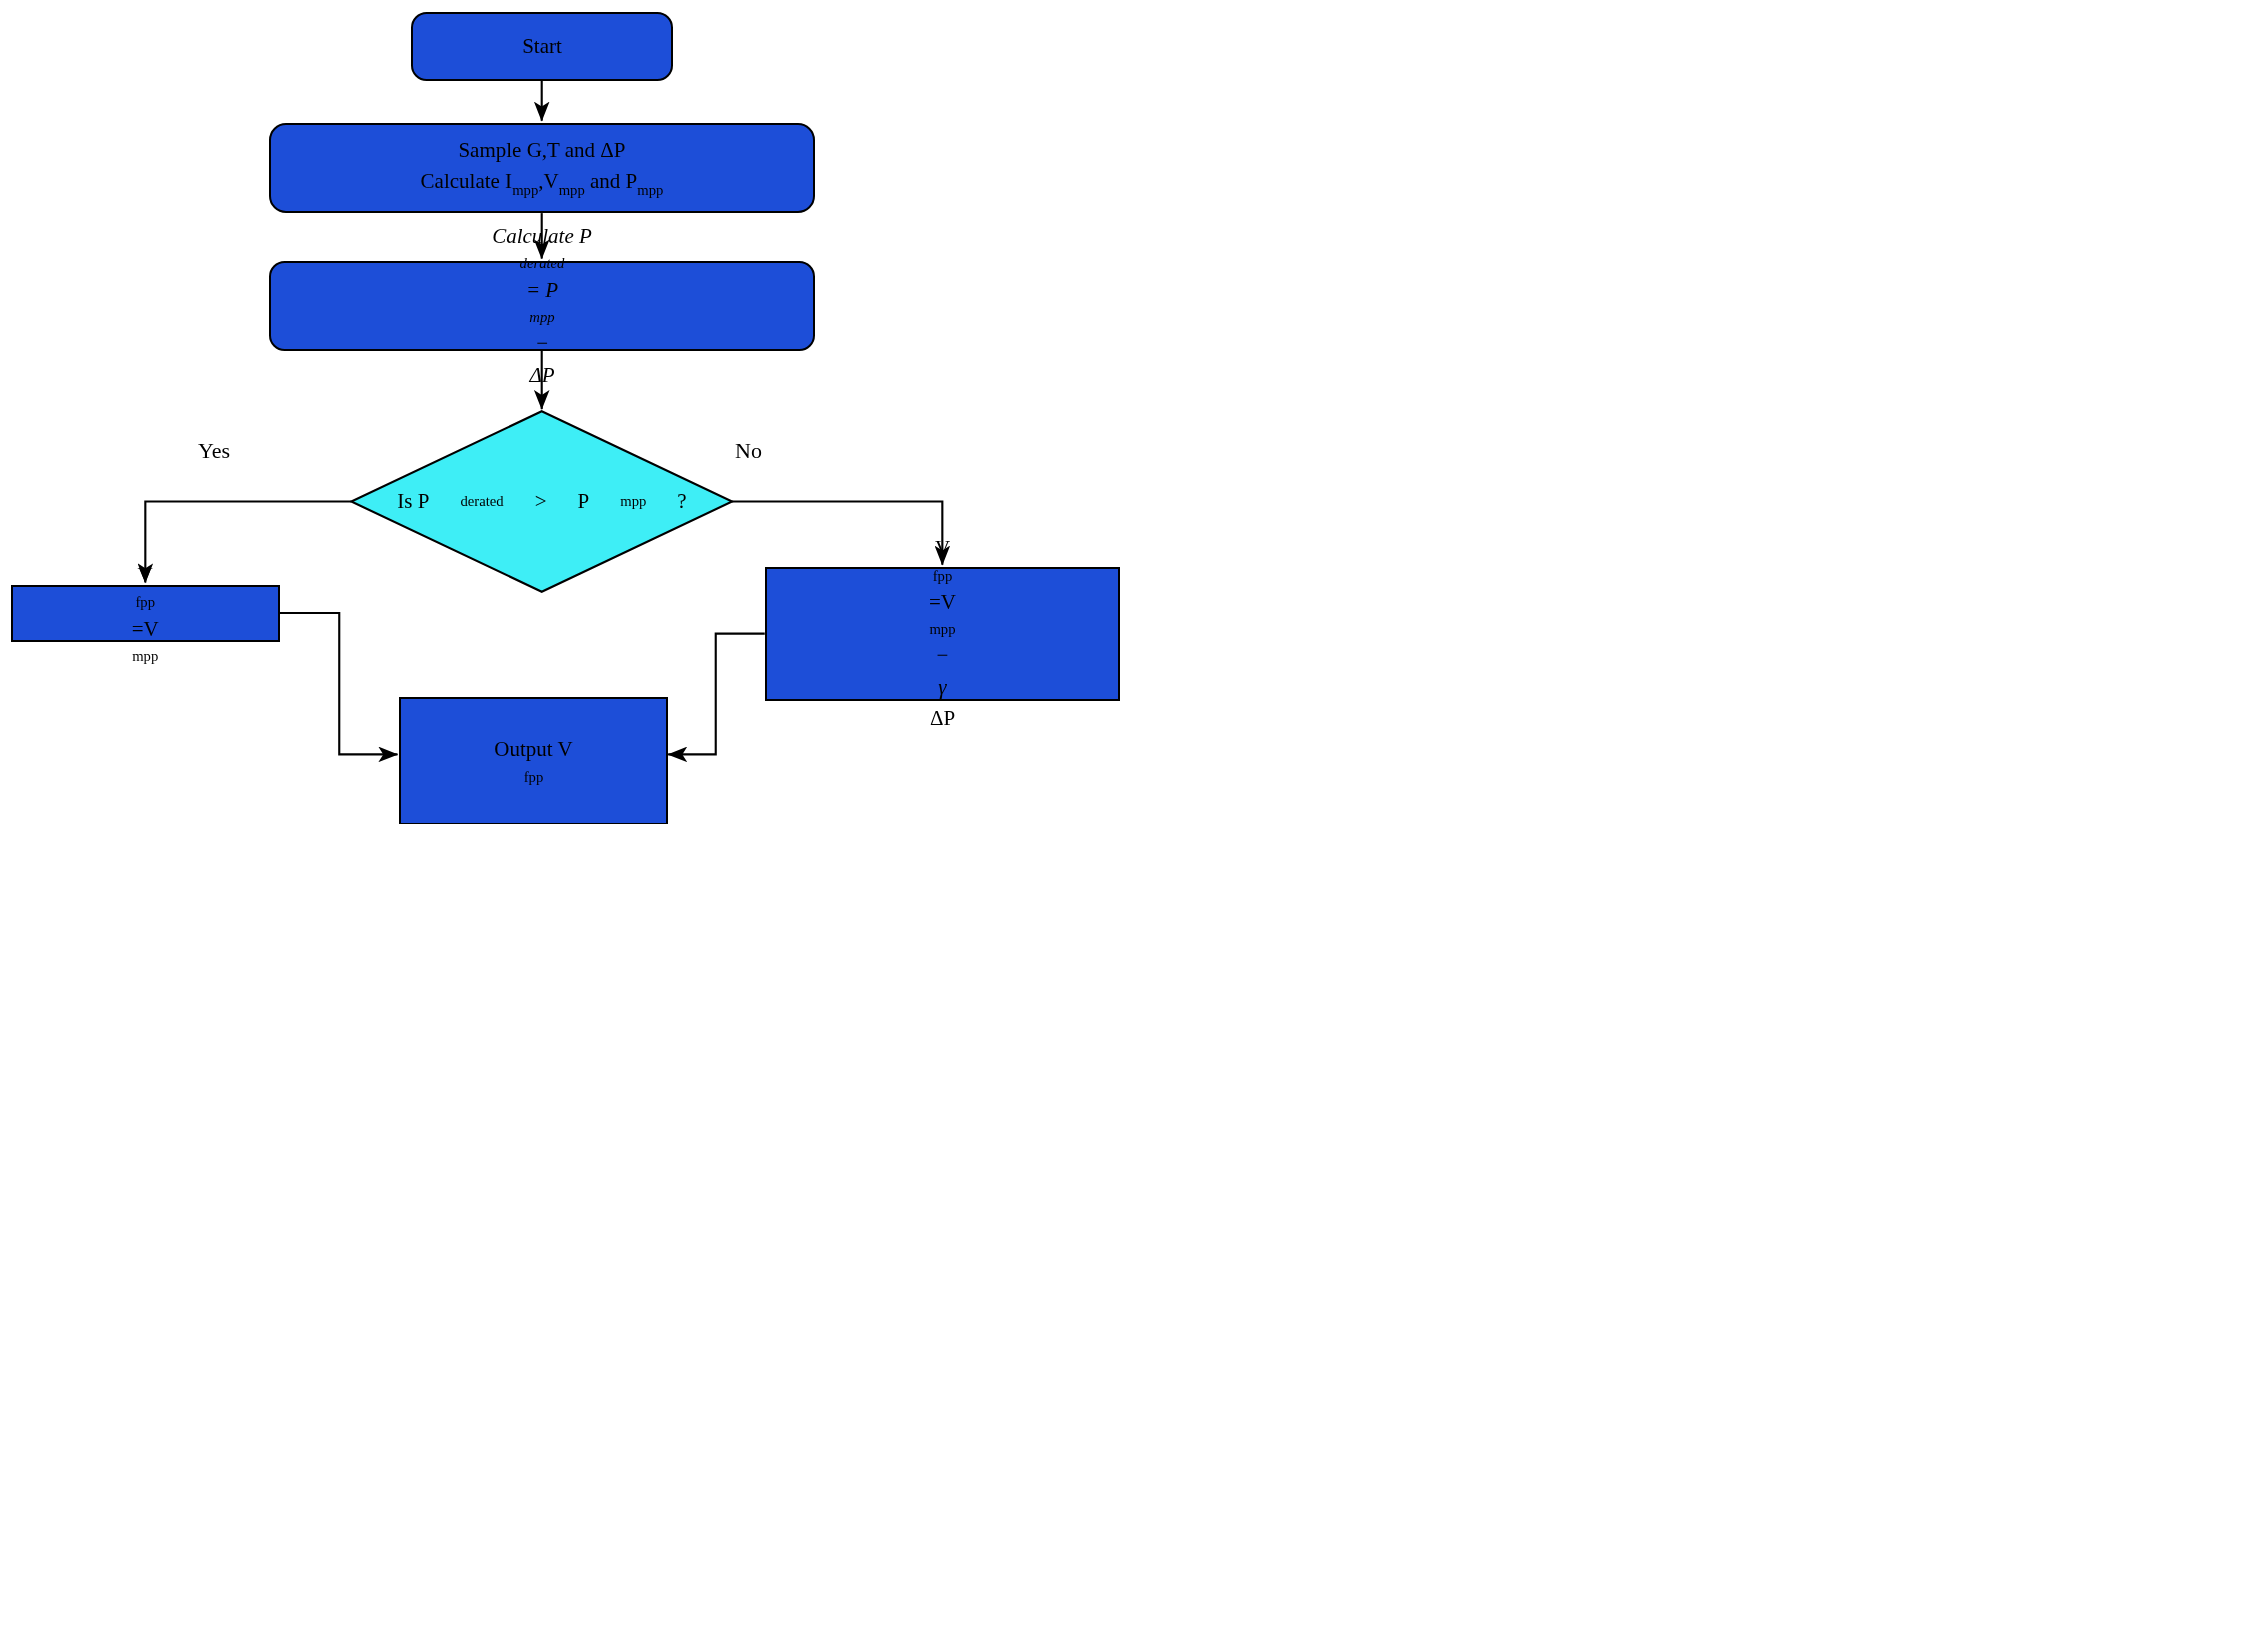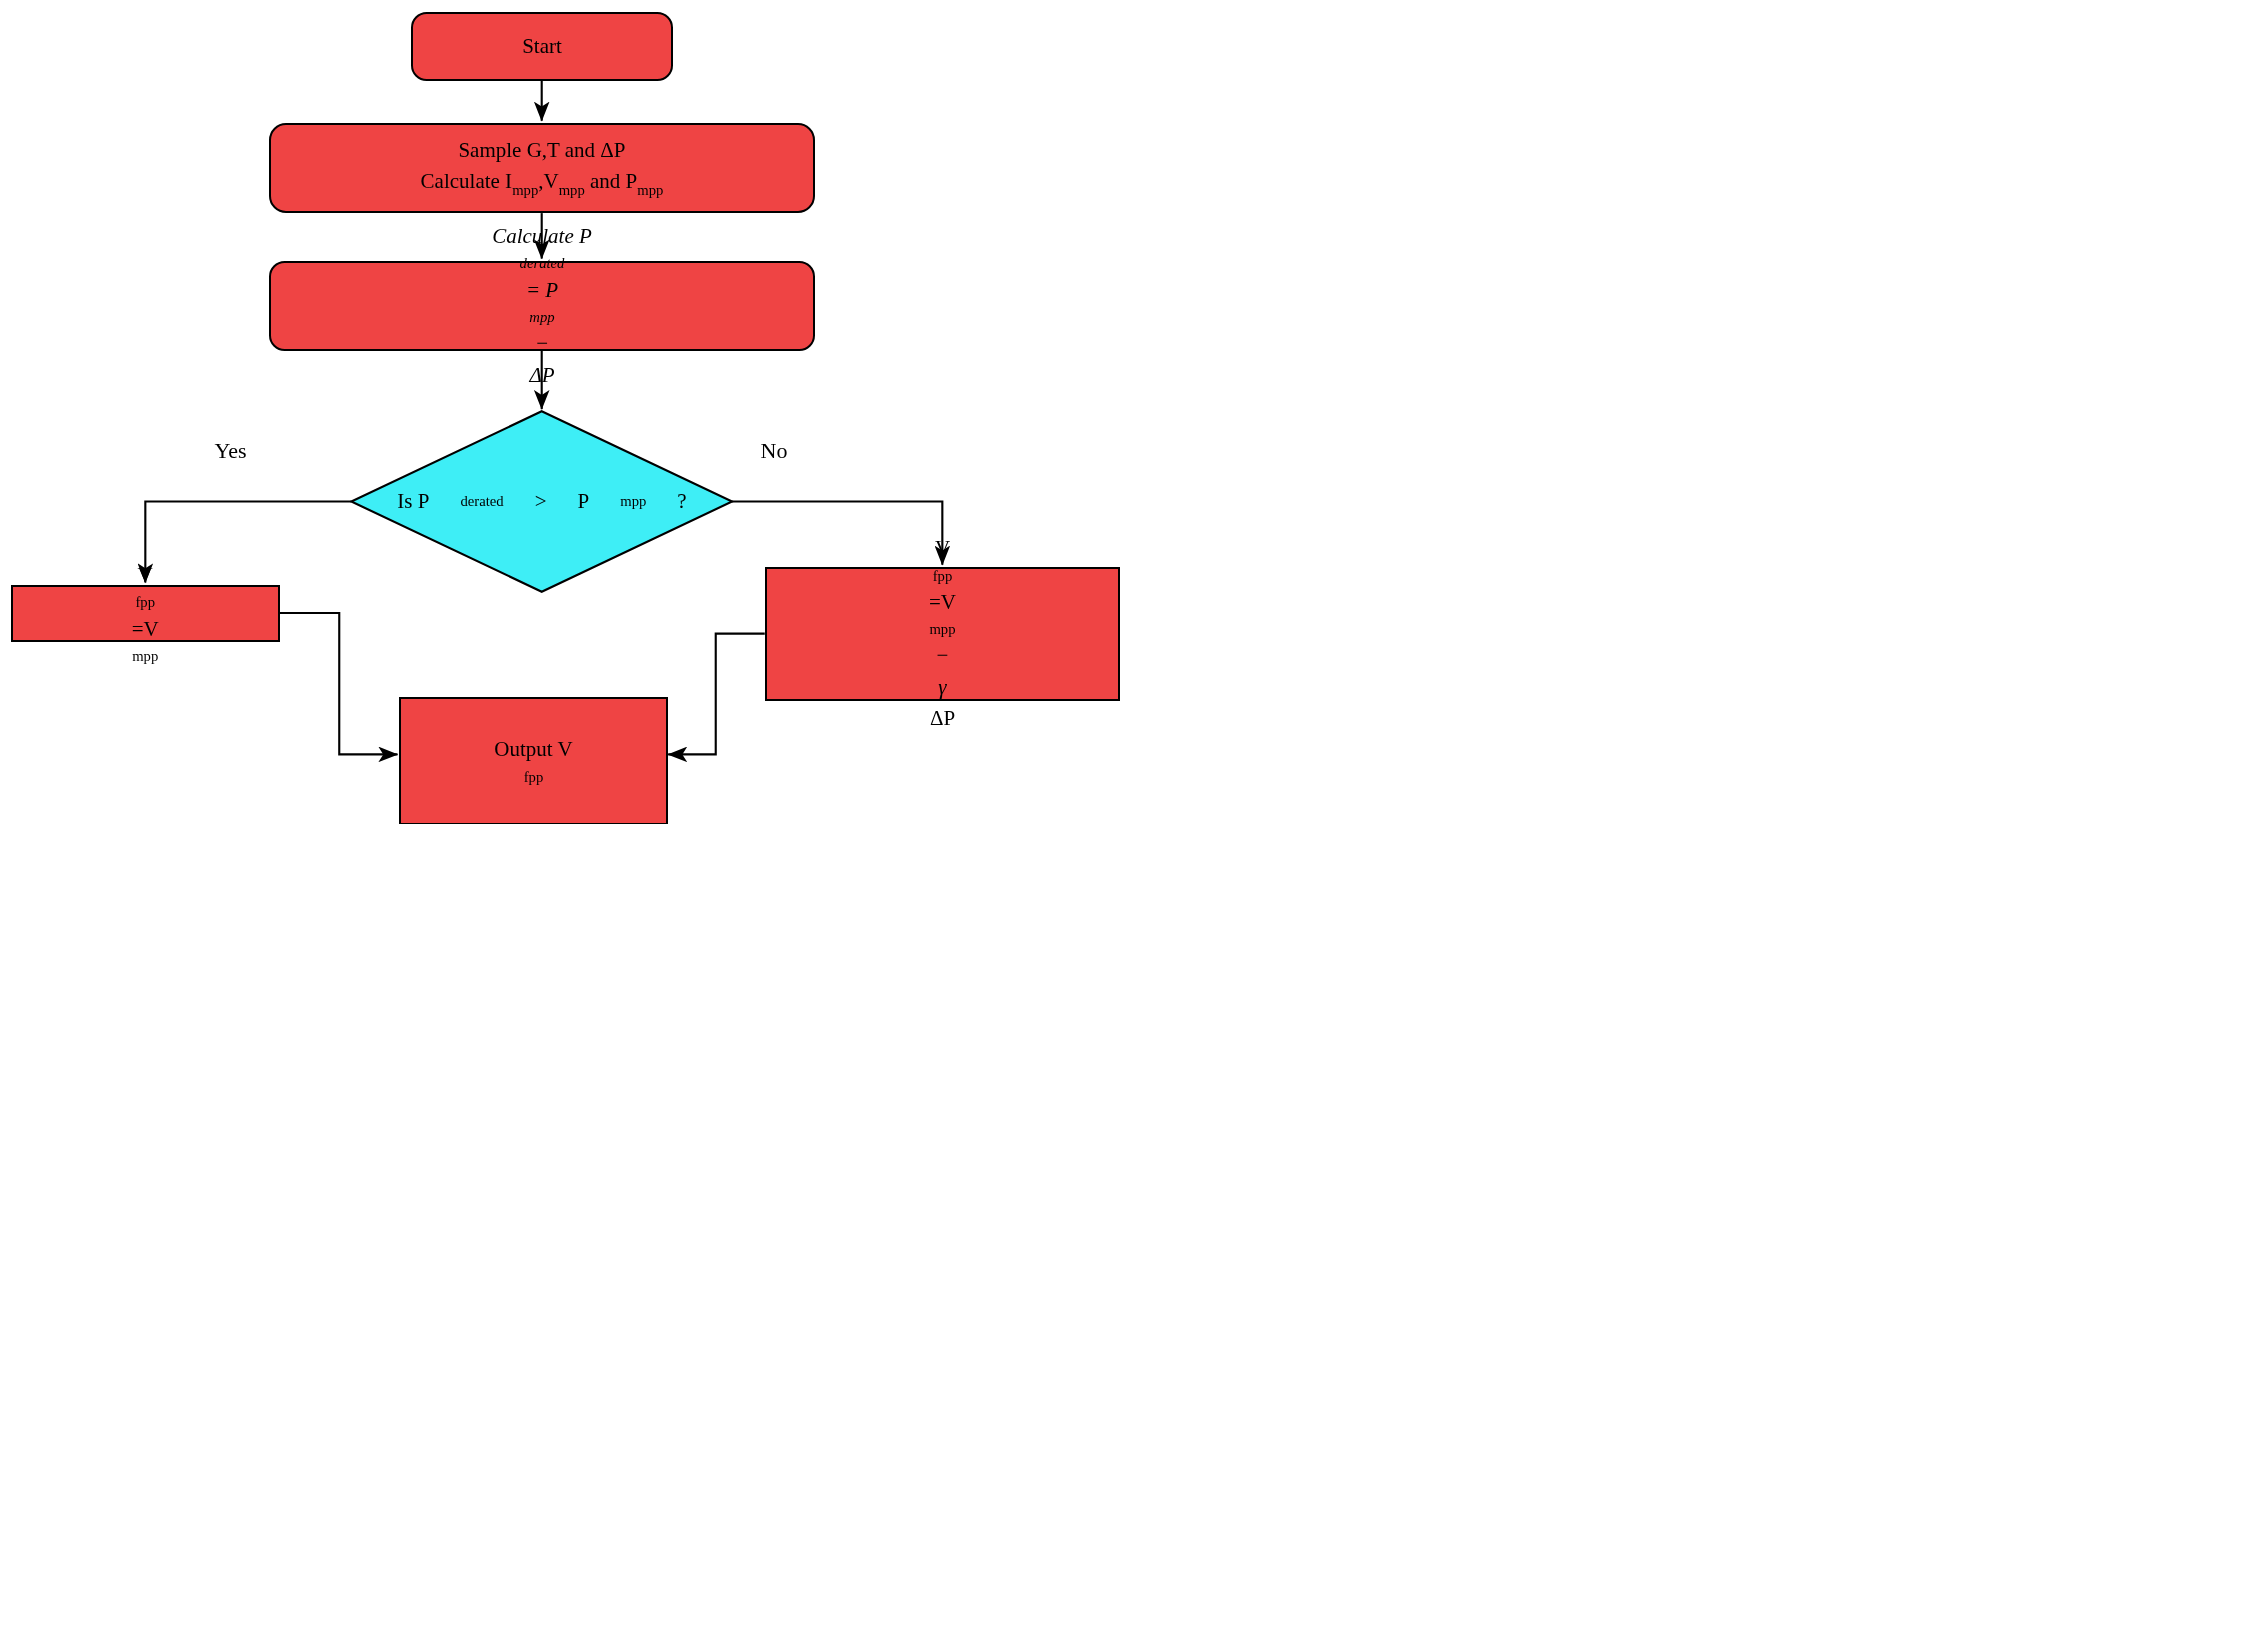--- a/index.html
+++ b/index.html
@@ -7,41 +7,41 @@
     position:relative;
     width:1131px;height:824px;
     background:#ffffff;
     font-family:"Liberation Serif","DejaVu Serif",serif;
     color:#000;
     overflow:hidden;
   }
   .stage svg{position:absolute;left:0;top:0;}
   .node{
     position:absolute;
-    background:#ef4444;
+    background:#1d4ed8;
     border:2.1px solid #000;
     display:flex;flex-direction:column;
     align-items:center;justify-content:center;
     text-align:center;
     font-size:21px;
     line-height:1.5;
     box-sizing:border-box;
     z-index:2;
   }
   .node.round{border-radius:15.6px;border-width:2.8px;}
   .diamond-text{
     position:absolute;
     display:flex;align-items:center;justify-content:center;
     text-align:center;font-size:21px;z-index:3;
     background:transparent;border:none;
   }
   .edge-label{
     position:absolute;
     font-size:22px;
-    text-align:center;z-index:3;
+    z-index:3;
   }
   .seg-sub{font-size:.7em;vertical-align:-0.45em;letter-spacing:0;}
   .seg-sup{vertical-align:.32em;}
   .seg-it{font-style:italic;}
 </style>
 </head>
 <body>
 
 <div class="stage">
 

